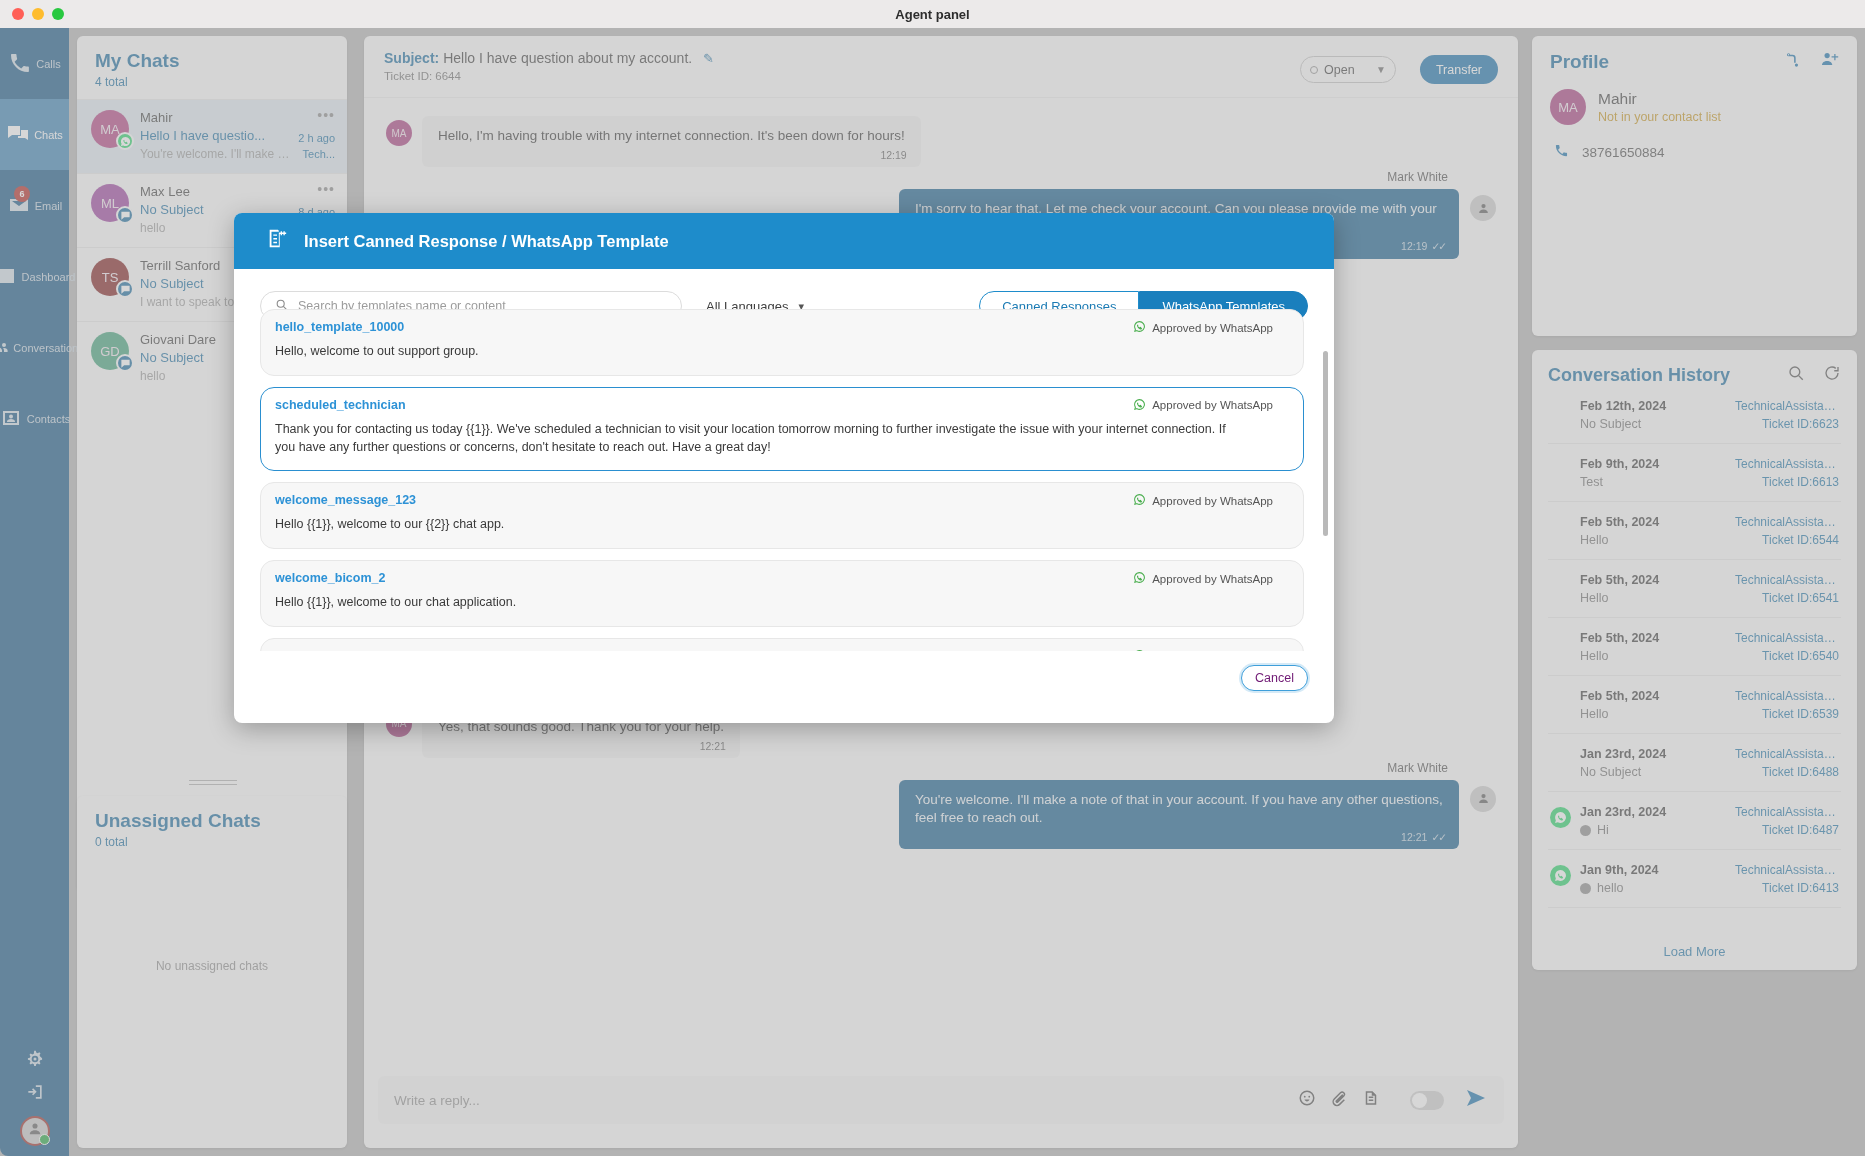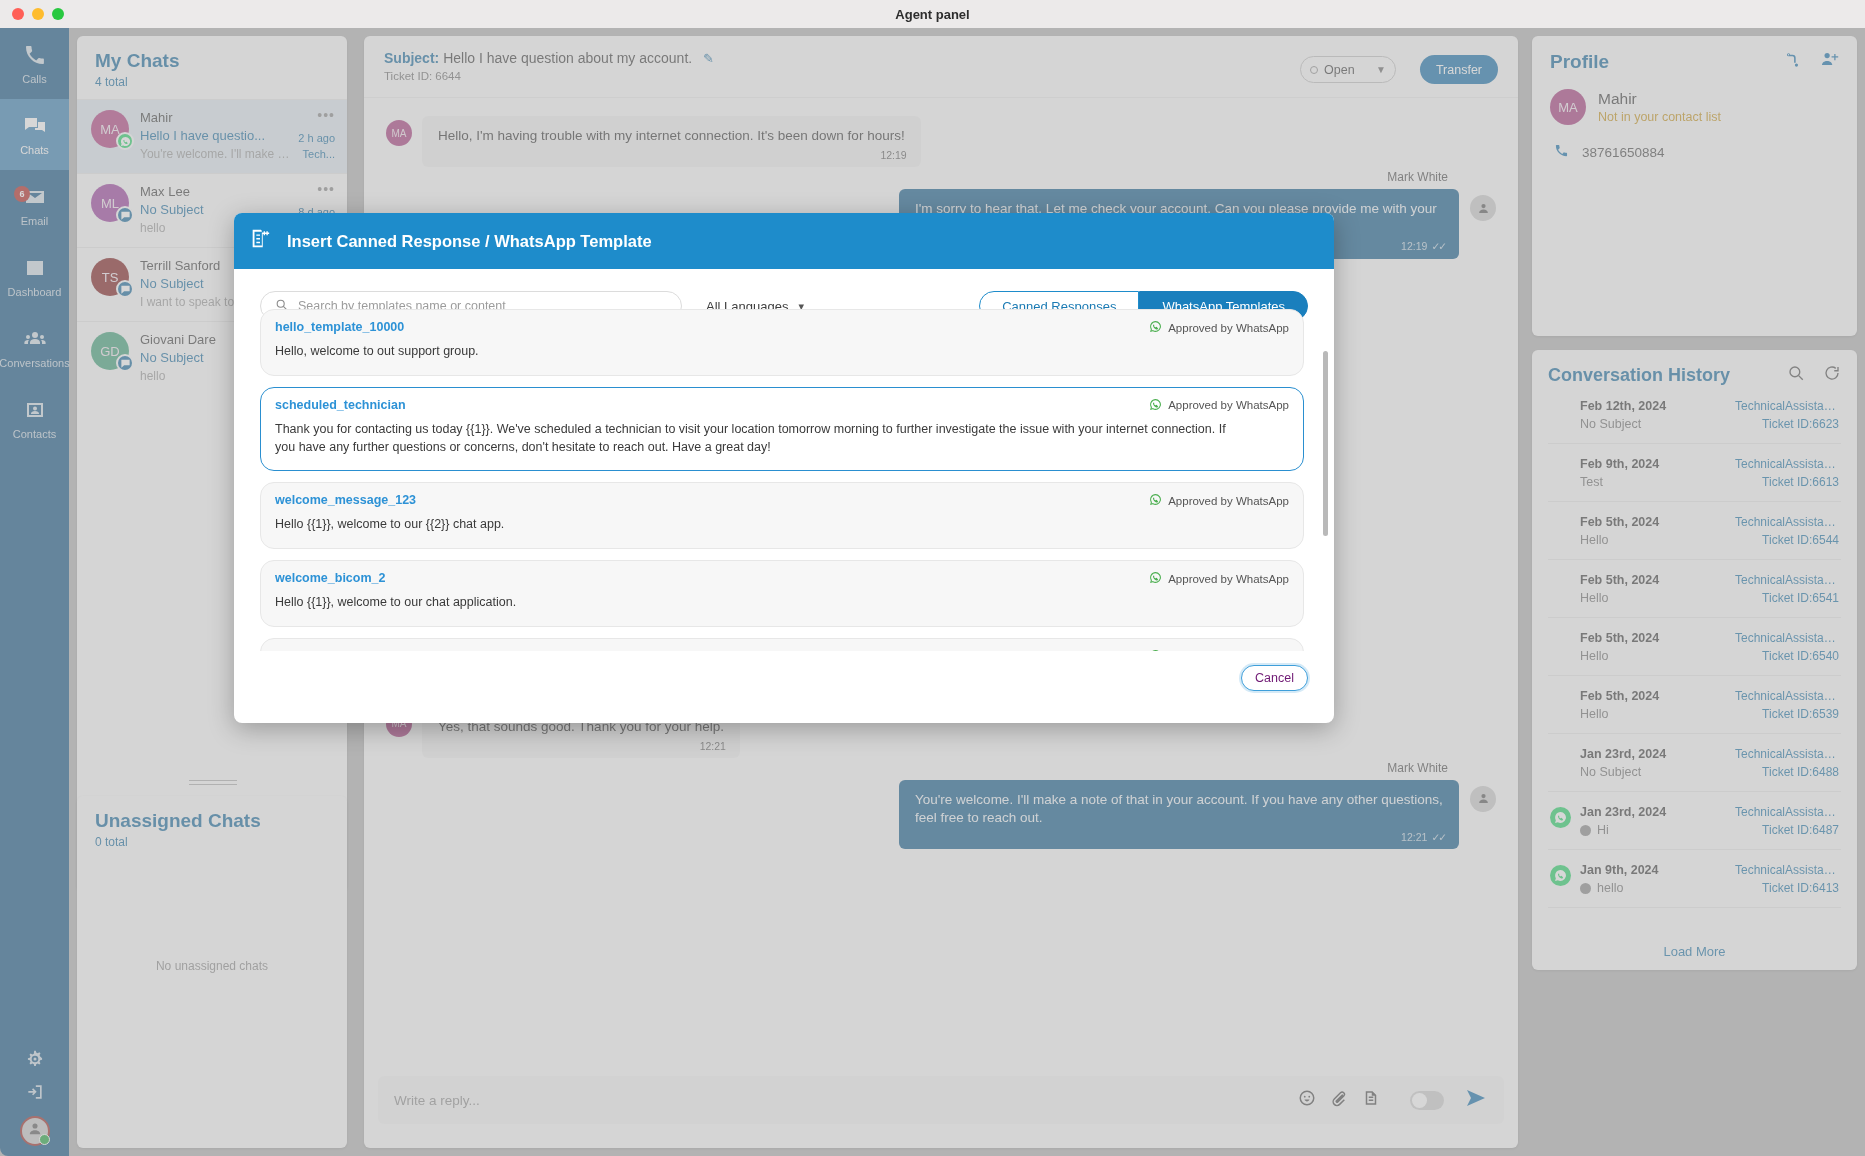--- a/index.html
+++ b/index.html
@@ -30,21 +30,21 @@
     background: #b3b3b3;
   }
   #underlay { position: absolute; inset: 0; opacity: 0.48; }
 
   
   .rail {
     position: absolute; top: 0; left: 0; width: 69px; height: 1128px;
     background: #125584; border-radius: 0 0 0 8px;
   }
   .rail-item {
-    height: 71px; display: flex; flex-direction: column;
+    height: 71px; display: flex; flex-direction: row;
     align-items: center; justify-content: center; gap: 4px;
     color: #c9d7e2; font-size: 11px; position: relative;
   }
   .rail-item.active { background: #3a82b3; color: #ffffff; }
   .rail-item svg { width: 24px; height: 24px; fill: #d4dfe8; }
   .rail-item.active svg { fill: #ffffff; }
   .badge {
     position: absolute; left: 14px; top: 16px;
     background: #b3241f; color: #fff; font-size: 9px; font-weight: bold;
     min-width: 16px; height: 16px; border-radius: 8px;
@@ -181,21 +181,21 @@
   .load-more { text-align: center; font-size: 13px; color: #1b73a7; margin-top: 36px; }
 
   
   .modal {
     position: absolute; left: 234px; top: 213px; width: 1100px; height: 510px;
     background: #ffffff; border-radius: 8px; box-shadow: 0 6px 26px rgba(0,0,0,.28);
     overflow: hidden; z-index: 30;
   }
   .modal-head {
     height: 56px; background: #1e8ccb; display: flex; align-items: center;
-    gap: 16px; padding: 0 15px; color: #fff;
+    gap: 16px; padding: 0 32px; color: #fff;
   }
   .modal-head svg { width: 22px; height: 24px; fill: #ffffff; }
   .modal-title { font-size: 16.5px; font-weight: bold; }
   .modal-tools { display: flex; align-items: center; padding: 22px 26px 0 26px; gap: 24px; }
   .search-box {
     width: 422px; height: 30px; border: 1px solid #dcdcdc; border-radius: 16px;
     display: flex; align-items: center; gap: 10px; padding: 0 14px;
   }
   .search-box svg { width: 13px; height: 13px; fill: none; stroke: #8b8b8b; stroke-width: 2; }
   .search-box input {
@@ -219,21 +219,21 @@
   }
   .tpl {
     border: 1px solid #e7e7e7; background: #f7f7f7; border-radius: 14px;
     padding: 10px 14px 14px 14px; margin-bottom: 11px; position: relative;
   }
   .tpl.active { border: 1.6px solid #2a8fd0; background: #ffffff; }
   .tpl-name { font-size: 12.5px; font-weight: bold; color: #2d92d6; }
   .tpl.active .tpl-name { color: #2d92d6; }
   .tpl-body { font-size: 12.5px; color: #3a3a3a; line-height: 1.42; margin-top: 9px; padding-right: 40px; }
   .approved {
-    position: absolute; right: 14px; top: 10px; display: flex; align-items: center; gap: 6px;
+    position: absolute; right: 30px; top: 10px; display: flex; align-items: center; gap: 6px;
     font-size: 11.5px; color: #555;
   }
   .approved svg { width: 13px; height: 13px; fill: #4caf50; }
   .vscroll {
     position: absolute; right: 6px; top: 138px; width: 5px; height: 185px;
     background: #b9b9b9; border-radius: 3px;
   }
   .modal-foot { position: absolute; bottom: 0; left: 0; right: 0; height: 72px; }
   .cancel-btn {
     position: absolute; right: 26px; top: 14px; width: 67px; height: 26px;

